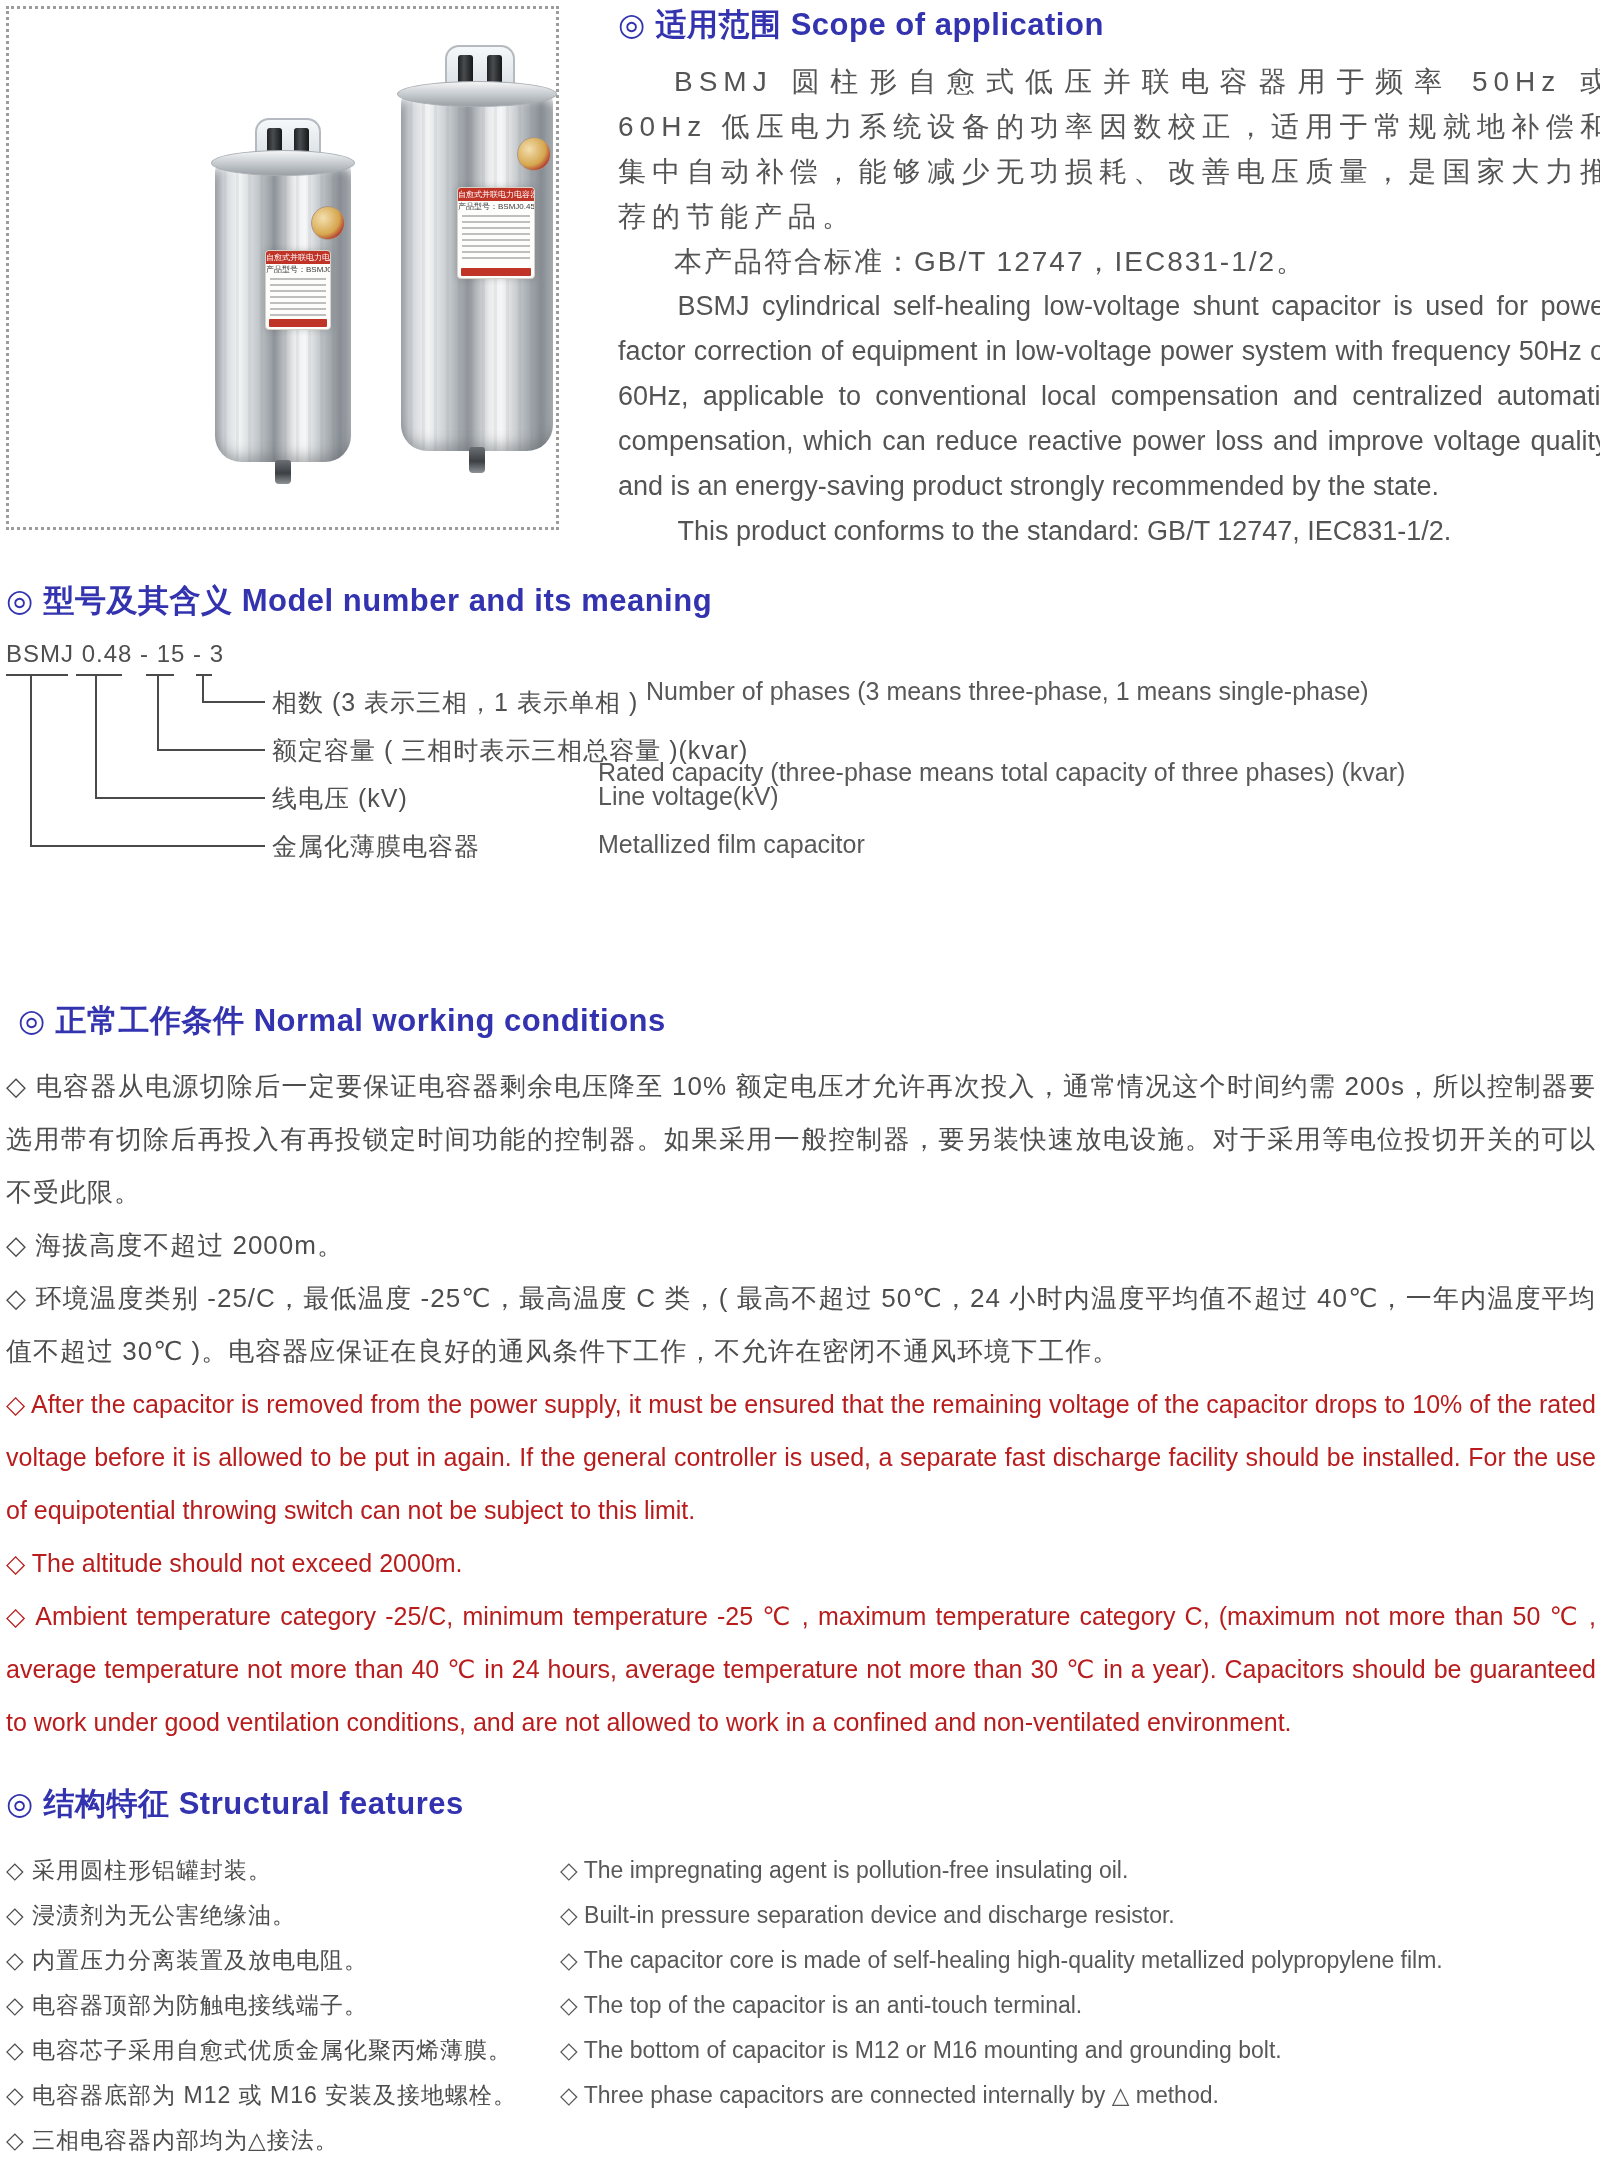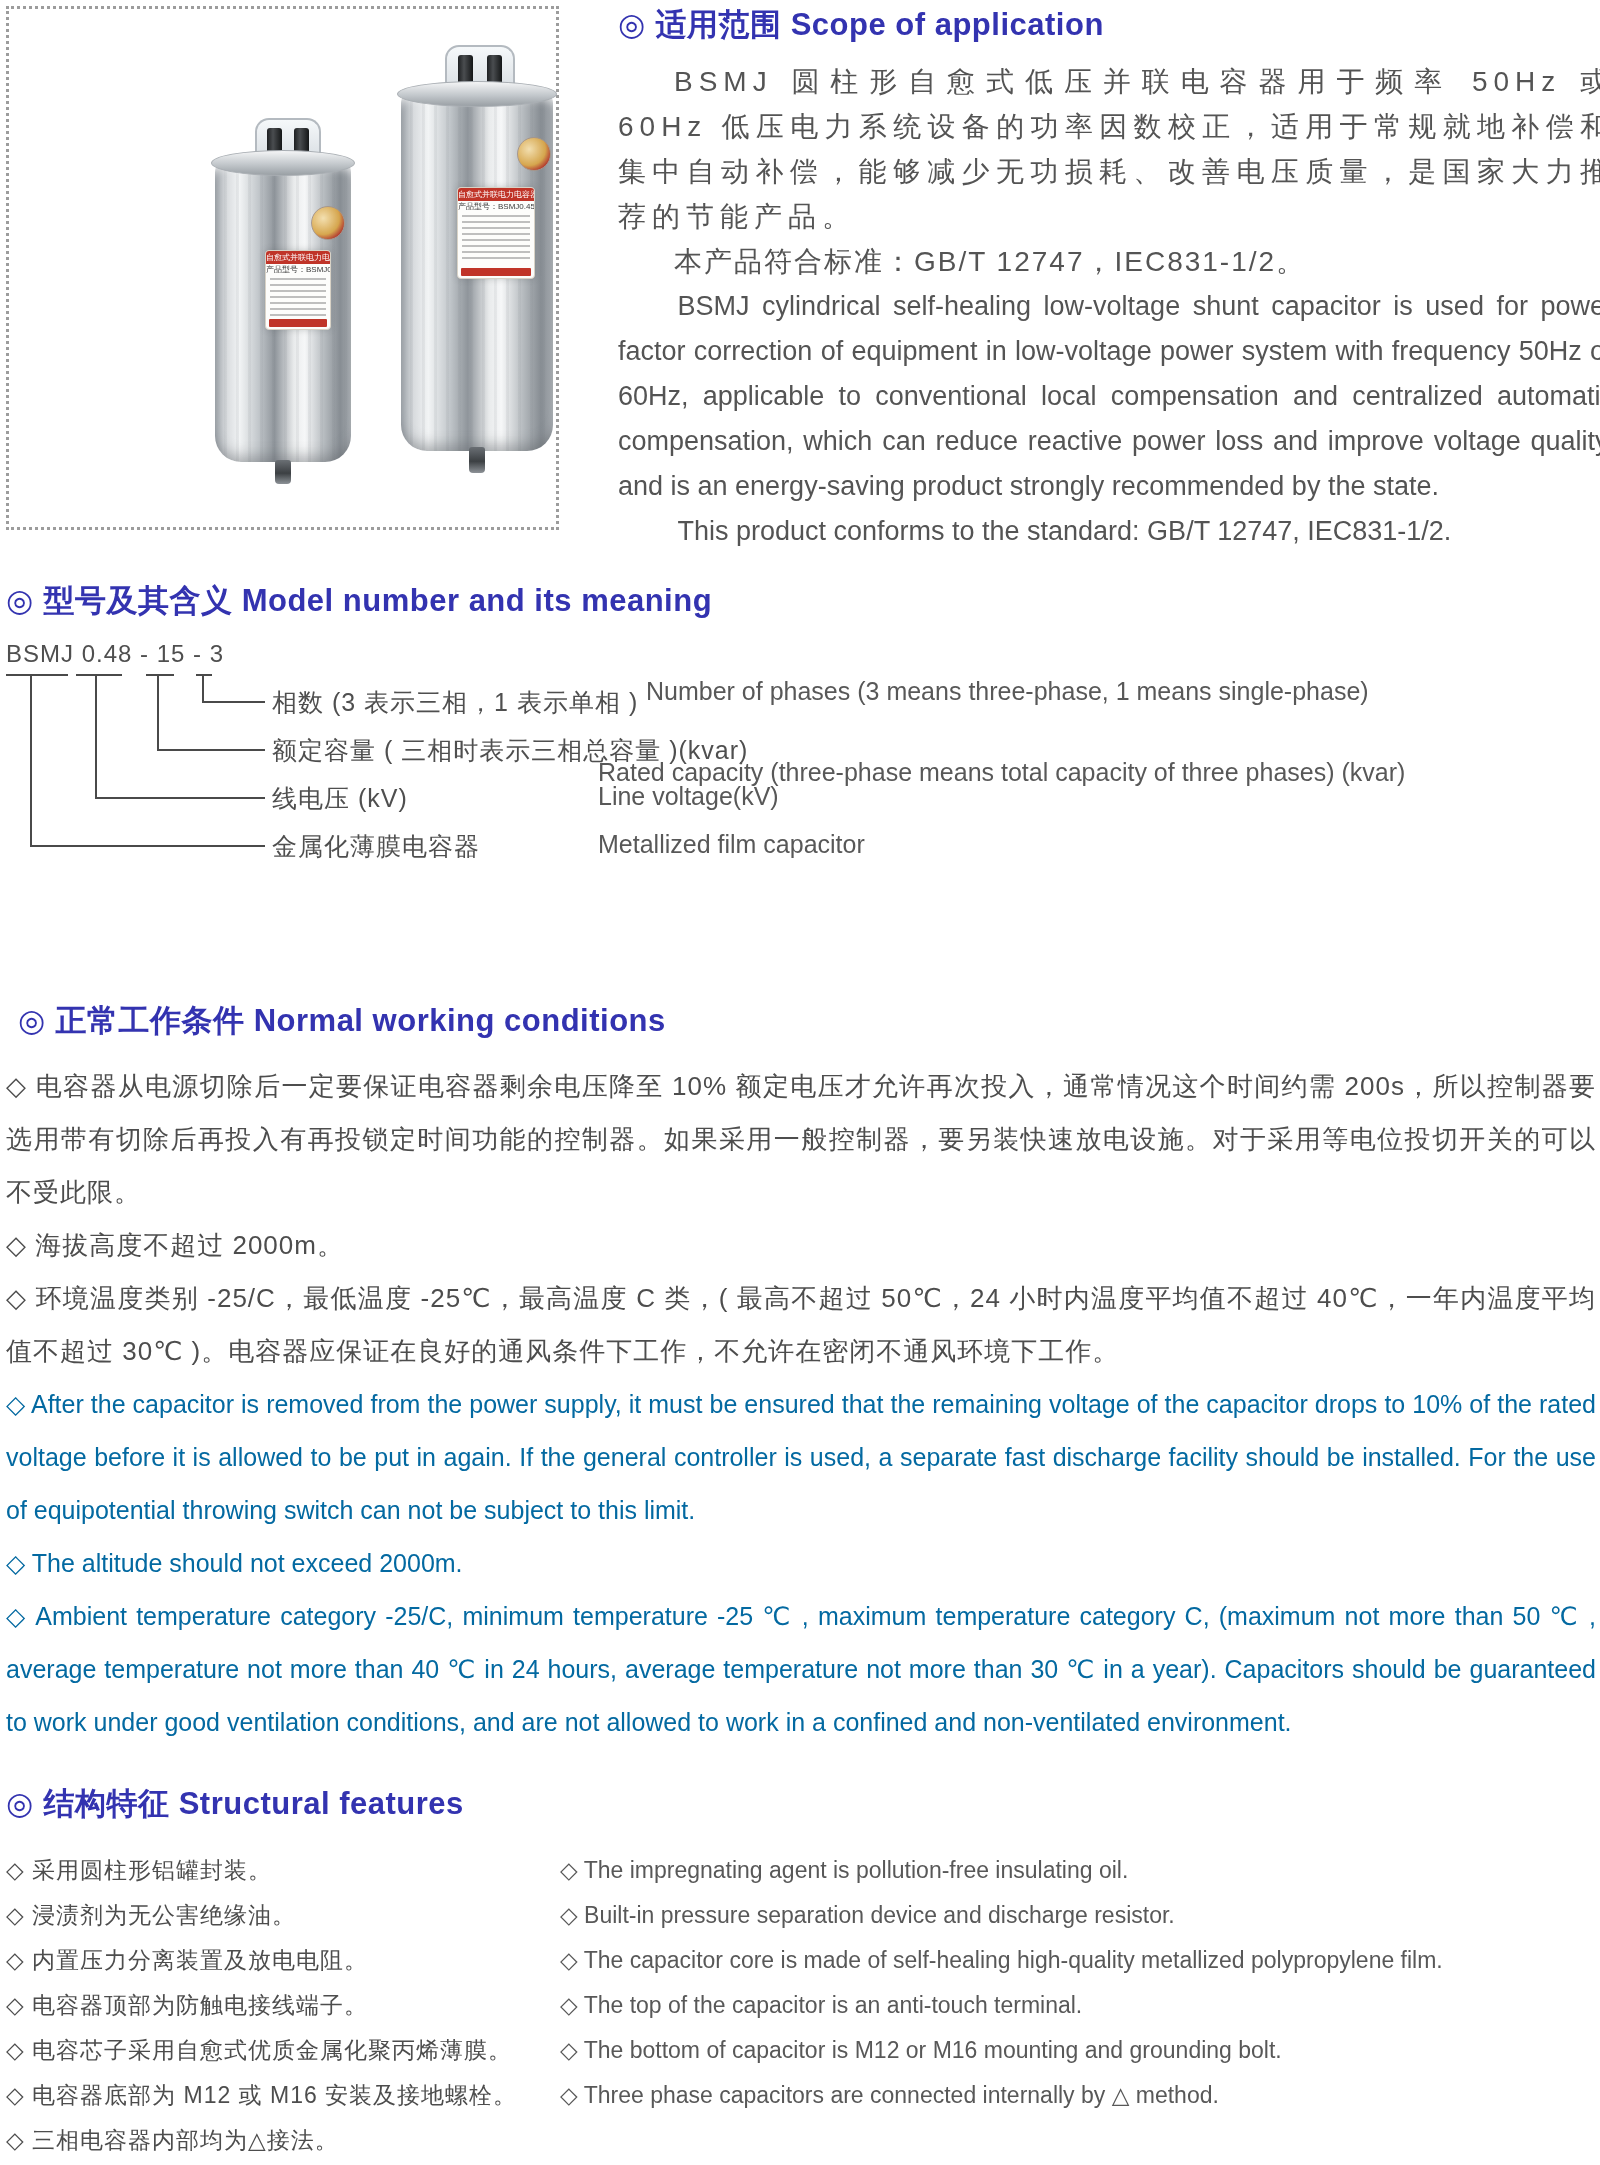--- a/index.html
+++ b/index.html
@@ -105,21 +105,21 @@
   .m-underline { position:absolute; height:2px; background:#4a4a4a; top:38px; }
   .m-branch { position:absolute; border-left:2px solid #4a4a4a; border-bottom:2px solid #4a4a4a; top:40px; }
   .m-label-cn { position:absolute; left:272px; font-size:25px; color:#4f4f4f; letter-spacing:1px; white-space:nowrap; }
   .m-label-en { position:absolute; left:598px; font-size:25px; color:#585858; white-space:nowrap; }
 
   
   .normal-heading { left:6px; top:1000px;margin-left:12px; }
   .normal-body { left:6px; top:1060px; width:1590px; }
   .normal-body p { line-height:53px; }
   .n-cn { font-size:26px; letter-spacing:1px; text-align:justify; color:#4d4d4d; }
-  .n-en { font-size:25px; text-align:justify; color:#0369a1; }
+  .n-en { font-size:25px; text-align:justify; color:#b91c1c; }
 
   
   .struct-heading { left:6px; top:1783px; }
   .struct-col { top:1848px; }
   .struct-col .s-item { height:45px; line-height:45px; white-space:nowrap; }
   .struct-cn { left:6px; width:548px; }
   .struct-cn .s-item { font-size:23px; letter-spacing:1px; color:#4d4d4d; }
   .struct-en { left:560px; width:1036px; }
   .struct-en .s-item { font-size:23px; color:#585858; }
 </style>

